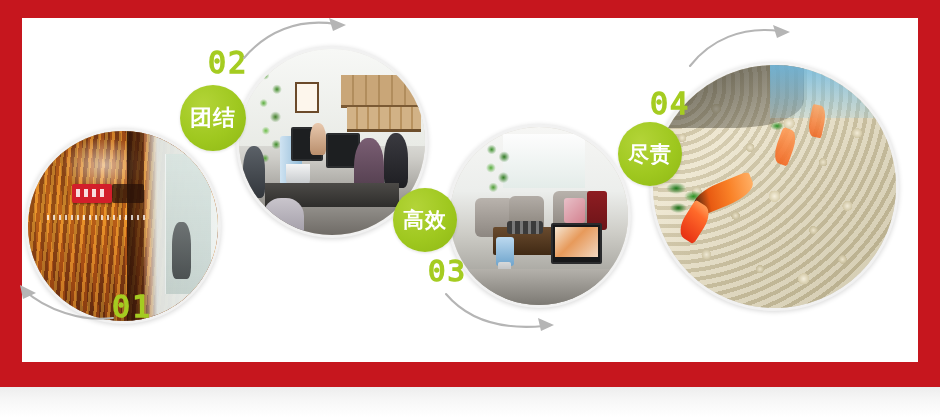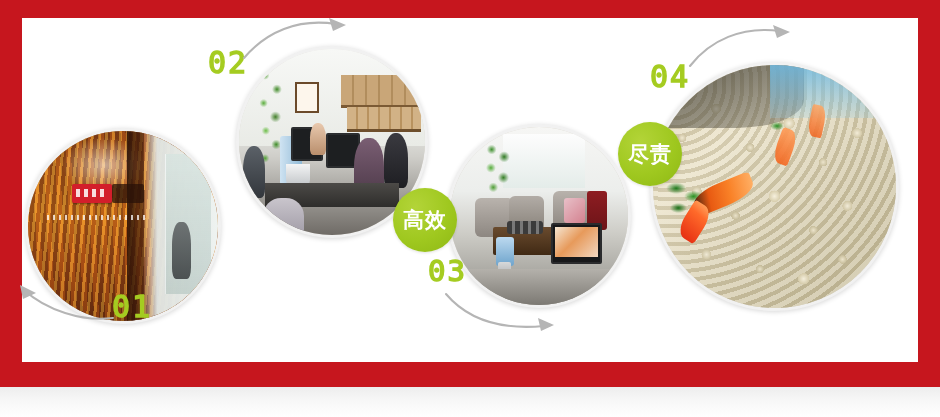--- a/index.html
+++ b/index.html
@@ -268,20 +268,23 @@
       <div class="monitor m2"></div>
       <div class="kettle"></div>
       <div class="person pd"></div>
       <div class="person pc"></div>
       <div class="person pa"></div>
       <div class="person pb"></div>
       <div class="desk"></div>
       <div class="chair"></div>
     </div>
   </div>
+  <div class="badge" style="left:180px;top:85px;width:66px;height:66px;font-size:22px;">
+    <span>团结</span>
+  </div>
   <div class="stepnum" style="left:208px;top:48px;font-size:30px;">02</div>
   <div class="arrow" style="left:240px;top:16px;">
     <svg width="120" height="46" viewBox="0 0 120 46">
       <path d="M4 42 C 26 16, 58 2, 96 8" stroke="#b5b5b5" stroke-width="2.1" fill="none" stroke-linecap="round"></path>
       <path d="M106 9 L 89 2 L 93 15 Z" fill="#b5b5b5"></path>
     </svg>
   </div>
 
   <div class="photo p3" style="left:447px;top:124px;width:178px;height:178px;">
     <div class="inner">
@@ -319,21 +322,21 @@
       <div class="greenplant2"></div>
       <div class="koi k1"></div>
       <div class="koi k2"></div>
       <div class="koi k3"></div>
       <div class="koi k4"></div>
     </div>
   </div>
   <div class="badge" style="left:618px;top:122px;width:64px;height:64px;font-size:21px;">
     <span>尽责</span>
   </div>
-  <div class="stepnum" style="left:650px;top:62px;font-size:30px;">04</div>
+  <div class="stepnum" style="left:650px;top:89px;font-size:30px;">04</div>
   <div class="arrow" style="left:686px;top:22px;">
     <svg width="120" height="48" viewBox="0 0 120 48">
       <path d="M4 44 C 24 18, 56 4, 94 9" stroke="#b5b5b5" stroke-width="2.1" fill="none" stroke-linecap="round"></path>
       <path d="M104 10 L 87 3 L 91 16 Z" fill="#b5b5b5"></path>
     </svg>
   </div>
 
 </div>
 
 </body></html>

